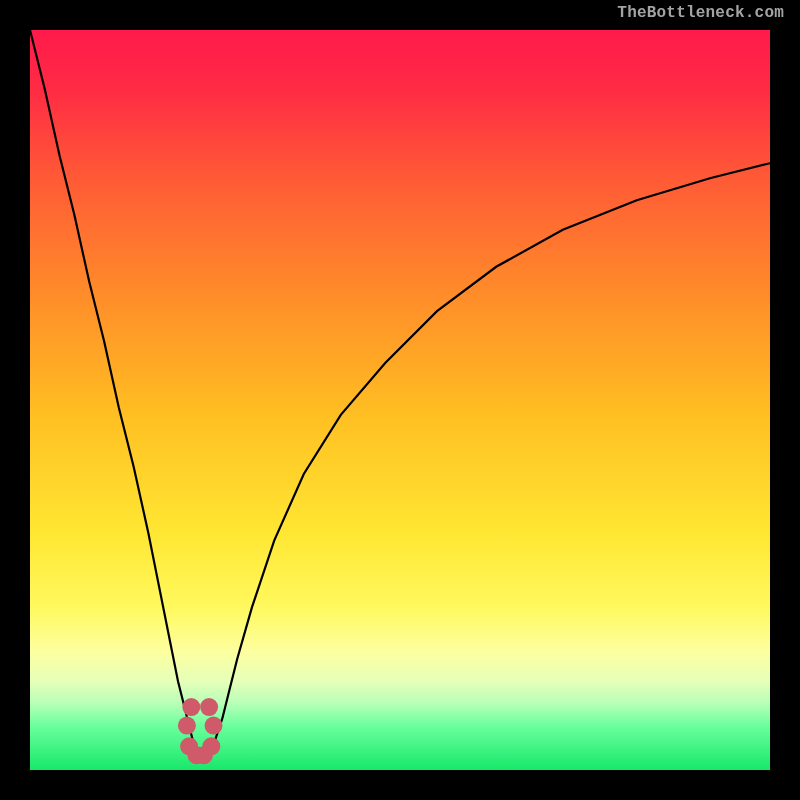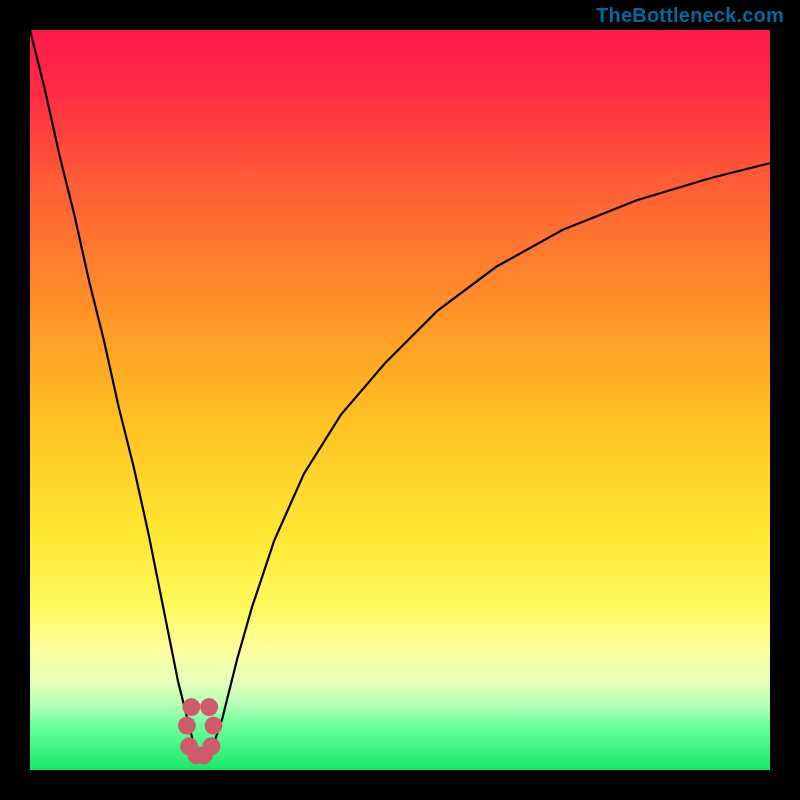--- a/index.html
+++ b/index.html
@@ -23,24 +23,24 @@
     left: 30px;
     top: 30px;
     width: 740px;
     height: 740px;
     overflow: hidden;
   }
   .watermark {
     position: absolute;
     top: 4px;
     right: 16px;
-    font-family: Liberation Sans, sans-serif;
-    font-size: 20px;
+    font-family: Liberation Mono, monospace;
+    font-size: 16px;
     font-weight: 600;
-    color: #0369a1;
+    color: #a3a3a3;
     letter-spacing: 0.2px;
   }
   svg { display: block; }
 </style>
 </head>
 <body>
 
 <div class="frame">
 
   <div class="watermark">TheBottleneck.com</div>

